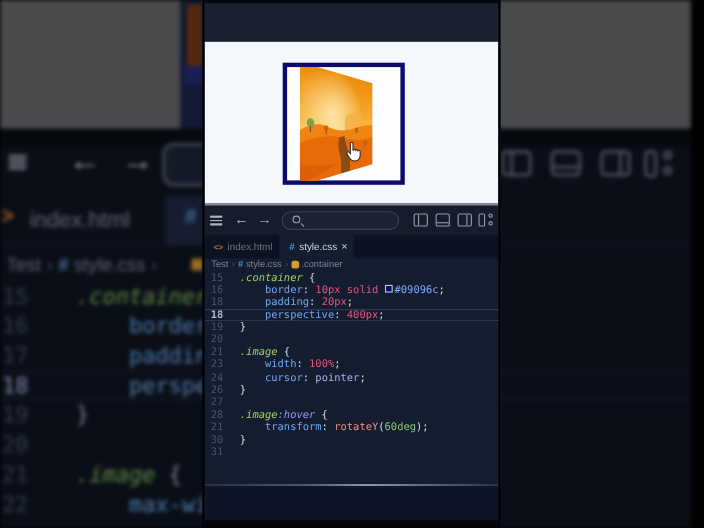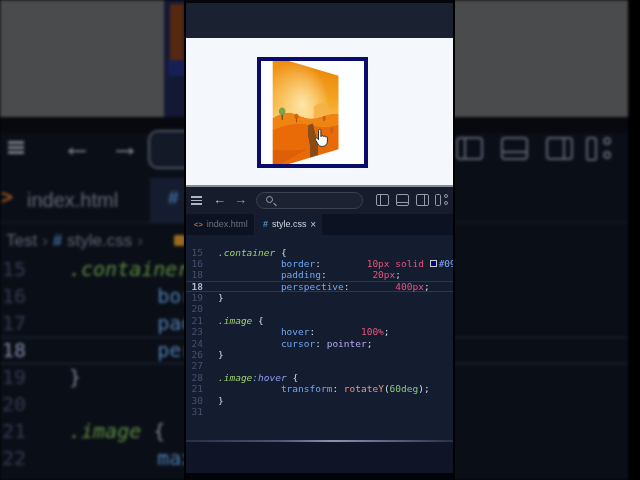--- a/index.html
+++ b/index.html
@@ -55,23 +55,23 @@
   #bg-code .tok-pun{color:#7e8594;}
   
   #f-code{left:0;top:246.5px;width:314px;font-size:9.5px;}
   #f-code .ed-row{height:11.4px;line-height:11.4px;}
   #f-code .gut{width:20px;padding-right:3px;color:#47516e;}
   #f-code .code{padding-left:12px;}
   #f-code .ed-row.active{box-shadow:inset 0 1px 0 #2d3550, inset 0 -1px 0 #2d3550;}
   #f-code .ed-row.active .gut{color:#aeb8d0;font-weight:bold;}
   .tok-sel{color:#9ed06a;font-style:italic;}
   .tok-pse{color:#8f9df0;font-style:italic;}
-  .tok-prop{color:#72a7f2;margin-left:40px;}
+  .tok-prop{color:#72a7f2;}
   .tok-pun{color:#d6deeb;}
-  .tok-num{color:#e8547d;margin-left:40px;}
+  .tok-num{color:#e8547d;}
   .tok-kw{color:#e8547d;text-align:right;}
   .tok-val{color:#b3aaf2;}
   .tok-col{color:#82aaff;}
   .tok-fn{color:#f2917a;}
   .tok-unit{color:#8cc97a;}
   .tok-swatch{display:inline-block;width:7px;height:7px;border:1px solid #c6cdd8;
               vertical-align:middle;margin-right:2px;margin-top:-2px;}
 
   
   .frame{position:absolute;left:184px;top:0;width:271px;height:480px;background:#141c30;
@@ -246,30 +246,34 @@
     <div class="f-tabbar">
       <div class="f-tab f-tab1">
         <span class="tabicon html">&lt;&gt;</span><span class="tablabel">index.html</span>
       </div>
       <div class="f-tab f-tab2">
         <span class="tabicon hash">#</span><span class="tablabel">style.css</span>
         <span class="tabclose">×</span>
       </div>
     </div>
 
+    <div class="f-crumbs">
+      <span>Test</span><span class="sp">›</span><span class="h">#</span>
+      <span>style.css</span><span class="sp">›</span><span class="cicon"></span><span>.container</span>
+    </div>
 
     <div id="f-code" class="ed">
         <div class="ed-row"><span class="gut">15</span><span class="code"><span class="tok-sel">.container</span><span class="tok-pun"> {</span></span></div>
         <div class="ed-row"><span class="gut">16</span><span class="code"><span class="tok-pun">    </span><span class="tok-prop">border</span><span class="tok-pun">: </span><span class="tok-num">10px</span><span class="tok-pun"> </span><span class="tok-kw">solid</span><span class="tok-pun"> </span><span class="tok-swatch" style="background: rgb(9, 9, 108);"></span><span class="tok-col">#09096c</span><span class="tok-pun">;</span></span></div>
         <div class="ed-row"><span class="gut">18</span><span class="code"><span class="tok-pun">    </span><span class="tok-prop">padding</span><span class="tok-pun">: </span><span class="tok-num">20px</span><span class="tok-pun">;</span></span></div>
         <div class="ed-row active"><span class="gut">18</span><span class="code"><span class="tok-pun">    </span><span class="tok-prop">perspective</span><span class="tok-pun">: </span><span class="tok-num">400px</span><span class="tok-pun">;</span></span></div>
         <div class="ed-row"><span class="gut">19</span><span class="code"><span class="tok-pun">}</span></span></div>
         <div class="ed-row"><span class="gut">20</span><span class="code"></span></div>
         <div class="ed-row"><span class="gut">21</span><span class="code"><span class="tok-sel">.image</span><span class="tok-pun"> {</span></span></div>
-        <div class="ed-row"><span class="gut">23</span><span class="code"><span class="tok-pun">    </span><span class="tok-prop">hover</span><span class="tok-pun">: </span><span class="tok-num">100%</span><span class="tok-pun">;</span></span></div>
+        <div class="ed-row"><span class="gut">23</span><span class="code"><span class="tok-pun">    </span><span class="tok-prop">width</span><span class="tok-pun">: </span><span class="tok-num">100%</span><span class="tok-pun">;</span></span></div>
         <div class="ed-row"><span class="gut">24</span><span class="code"><span class="tok-pun">    </span><span class="tok-prop">cursor</span><span class="tok-pun">: </span><span class="tok-val">pointer</span><span class="tok-pun">;</span></span></div>
         <div class="ed-row"><span class="gut">26</span><span class="code"><span class="tok-pun">}</span></span></div>
         <div class="ed-row"><span class="gut">27</span><span class="code"></span></div>
         <div class="ed-row"><span class="gut">28</span><span class="code"><span class="tok-sel">.image</span><span class="tok-pse">:hover</span><span class="tok-pun"> {</span></span></div>
         <div class="ed-row"><span class="gut">21</span><span class="code"><span class="tok-pun">    </span><span class="tok-prop">transform</span><span class="tok-pun">: </span><span class="tok-fn">rotateY</span><span class="tok-pun">(</span><span class="tok-unit">60deg</span><span class="tok-pun">);</span></span></div>
         <div class="ed-row"><span class="gut">30</span><span class="code"><span class="tok-pun">}</span></span></div>
         <div class="ed-row"><span class="gut">31</span><span class="code"></span></div>
       </div>
 
     <div class="f-bottomsep"></div>

